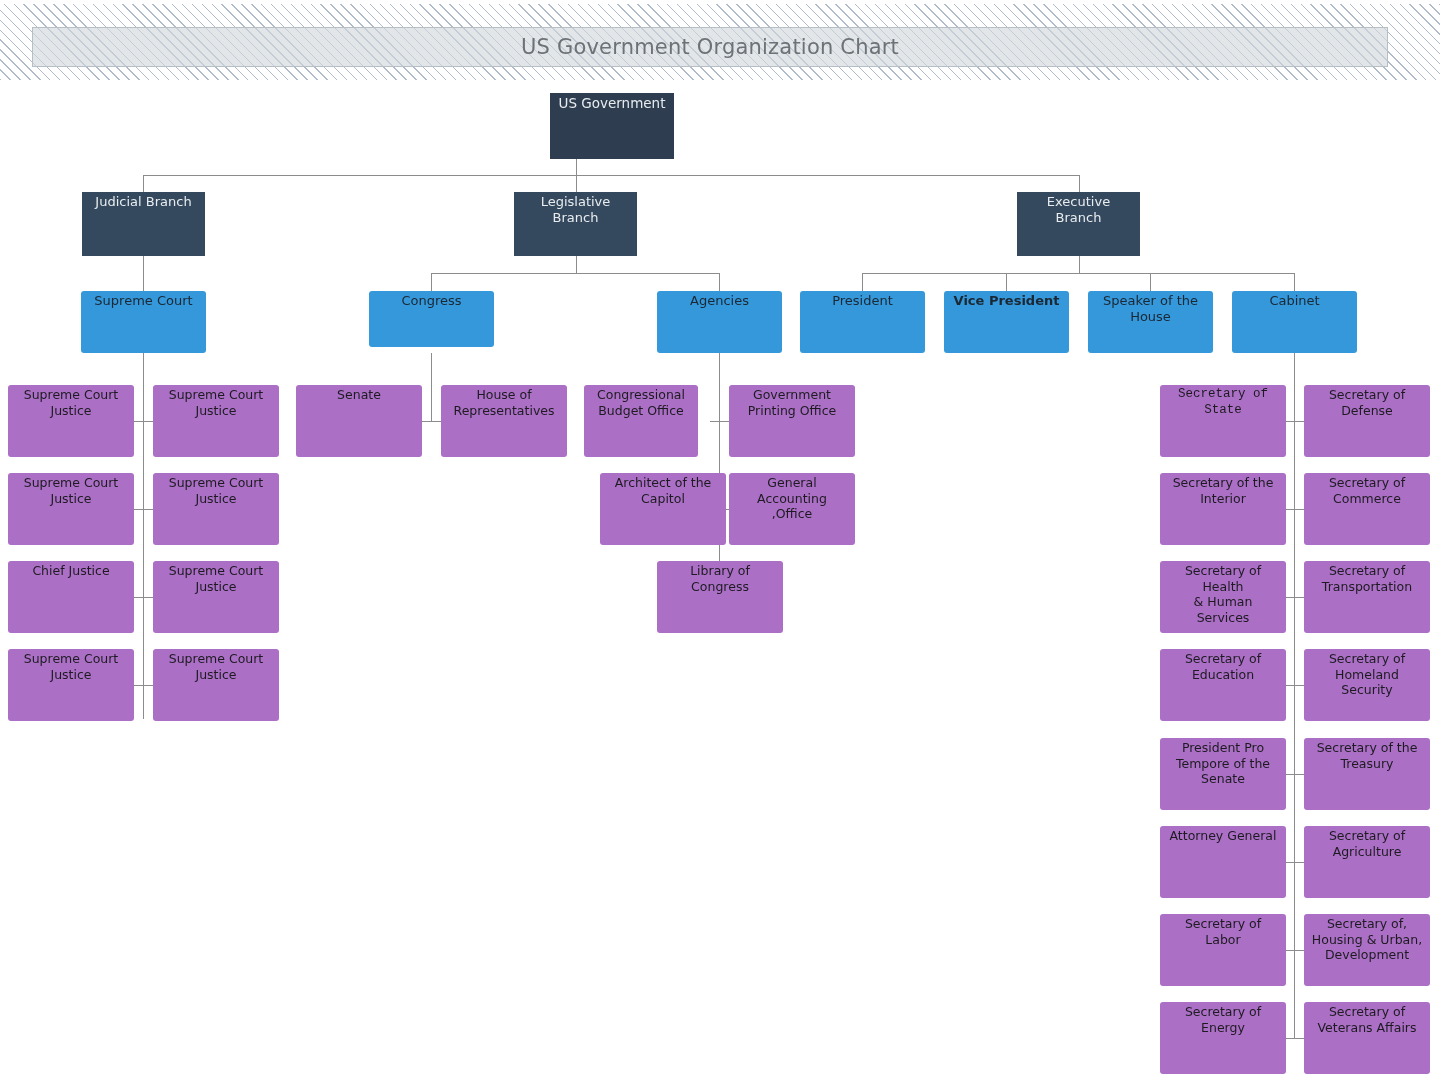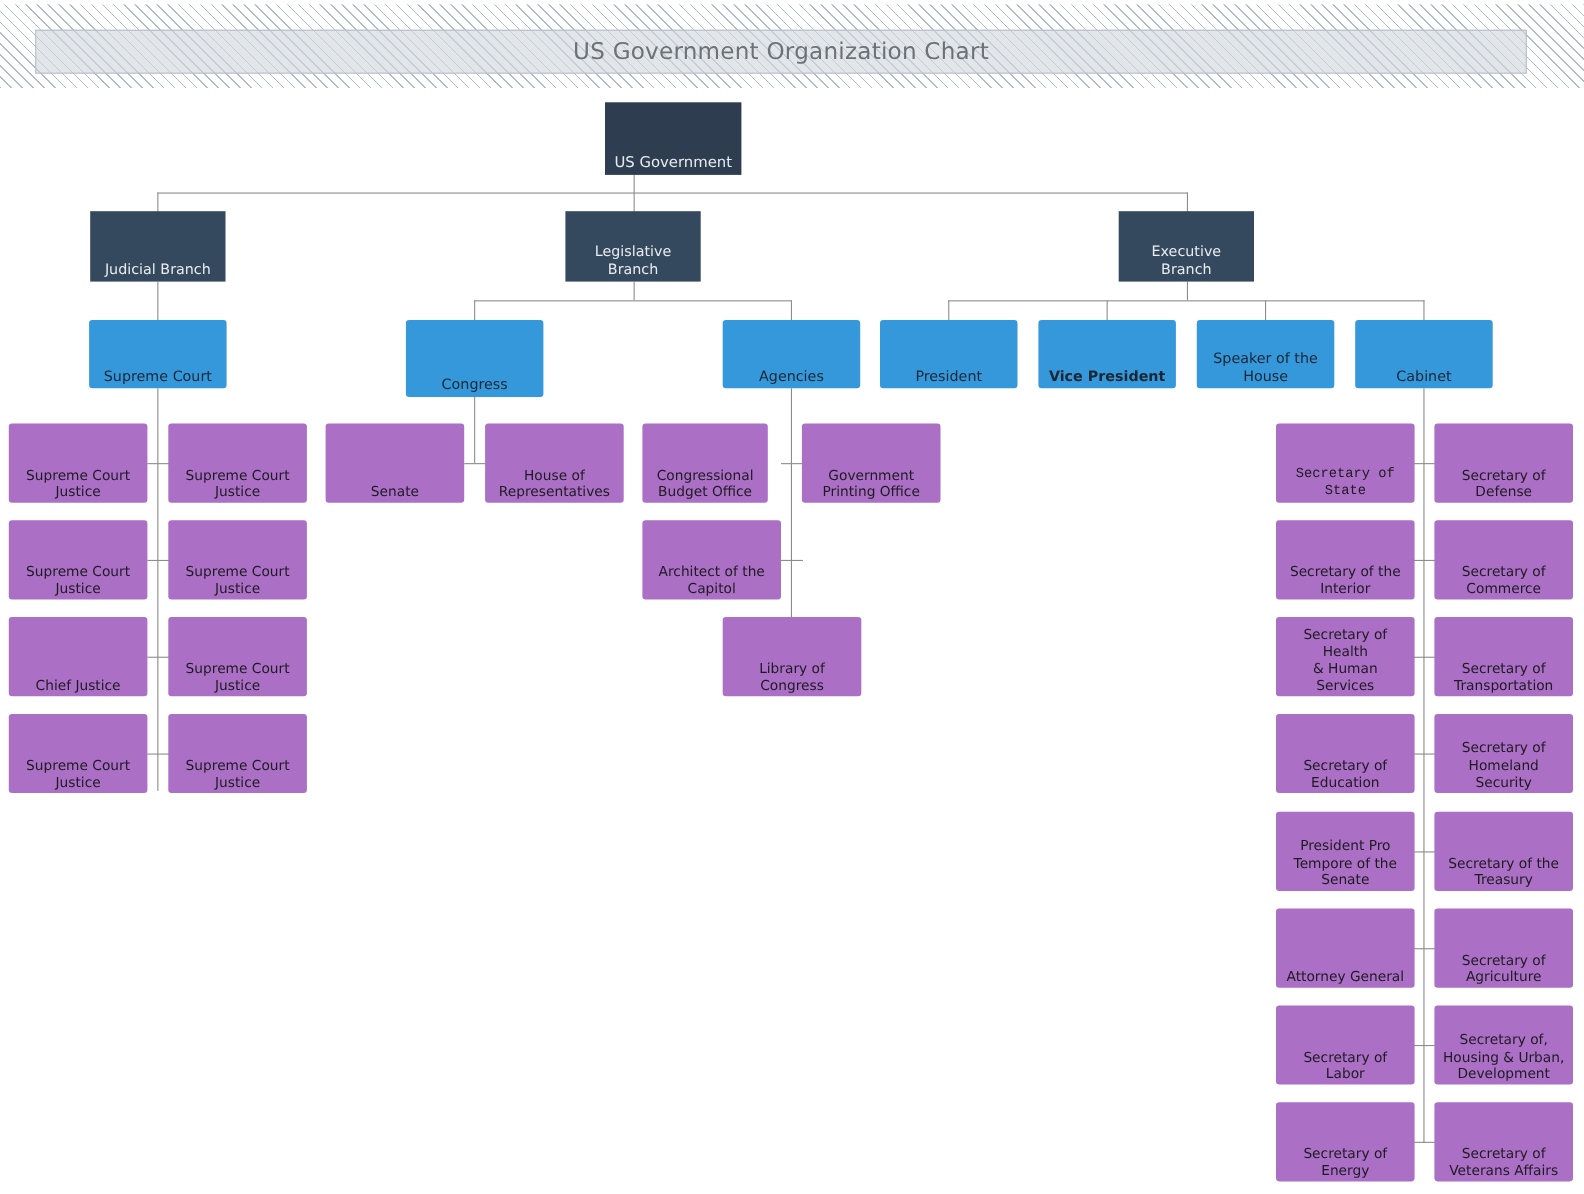--- a/index.html
+++ b/index.html
@@ -68,21 +68,21 @@
     background: #8c8c8c;
   }
   .ln.v { width: 1px; }
   .ln.h { height: 1px; }
 
   
   .node {
     position: absolute;
     box-sizing: border-box;
     display: flex;
-    align-items: flex-end;
+    align-items: flex-start;
     justify-content: center;
     text-align: center;
     border-radius: 2px;
     padding: 2px 6px;
     line-height: 1.25;
   }
   .node .lbl {
     display: block;
     width: 100%;
     white-space: pre-line;
@@ -175,21 +175,21 @@
   <div class="node branch" style="left:514px; top:192px; width:123px; height:64px;">
     <span class="lbl">Legislative Branch</span>
   </div>
   <div class="node branch" style="left:1017px; top:192px; width:123px; height:64px;">
     <span class="lbl">Executive Branch</span>
   </div>
 
   <div class="node blue" style="left:81px; top:291px; width:125px; height:62px;">
     <span class="lbl">Supreme Court</span>
   </div>
-  <div class="node blue" style="left:369px; top:291px; width:125px; height:70px;">
+  <div class="node blue" style="left:369px; top:291px; width:125px; height:56px;">
     <span class="lbl">Congress</span>
   </div>
   <div class="node blue" style="left:657px; top:291px; width:125px; height:62px;">
     <span class="lbl">Agencies</span>
   </div>
   <div class="node blue" style="left:800px; top:291px; width:125px; height:62px;">
     <span class="lbl">President</span>
   </div>
   <div class="node blue" style="left:944px; top:291px; width:125px; height:62px;font-weight:bold;">
     <span class="lbl">Vice President</span>
@@ -243,23 +243,27 @@
   </div>
 
   <div class="node purple" style="left:584px; top:385px; width:114px; height:72px;">
     <span class="lbl">Congressional
 Budget Office</span>
   </div>
   <div class="node purple" style="left:729px; top:385px; width:126px; height:72px;">
     <span class="lbl">Government
 Printing Office</span>
   </div>
-  <div class="node purple" style="left:584px; top:473px; width:126px; height:72px;">
+  <div class="node purple" style="left:600px; top:473px; width:126px; height:72px;">
     <span class="lbl">Architect of the
 Capitol</span>
+  </div>
+  <div class="node purple" style="left:729px; top:473px; width:126px; height:72px;">
+    <span class="lbl">General
+Accounting ,Office</span>
   </div>
   <div class="node purple" style="left:657px; top:561px; width:126px; height:72px;">
     <span class="lbl">Library of Congress</span>
   </div>
 
   <div class="node purple" style="left:1160px; top:385px; width:126px; height:72px;font-family:Liberation Mono, monospace;">
     <span class="lbl">Secretary of State</span>
   </div>
   <div class="node purple" style="left:1304px; top:385px; width:126px; height:72px;">
     <span class="lbl">Secretary of

